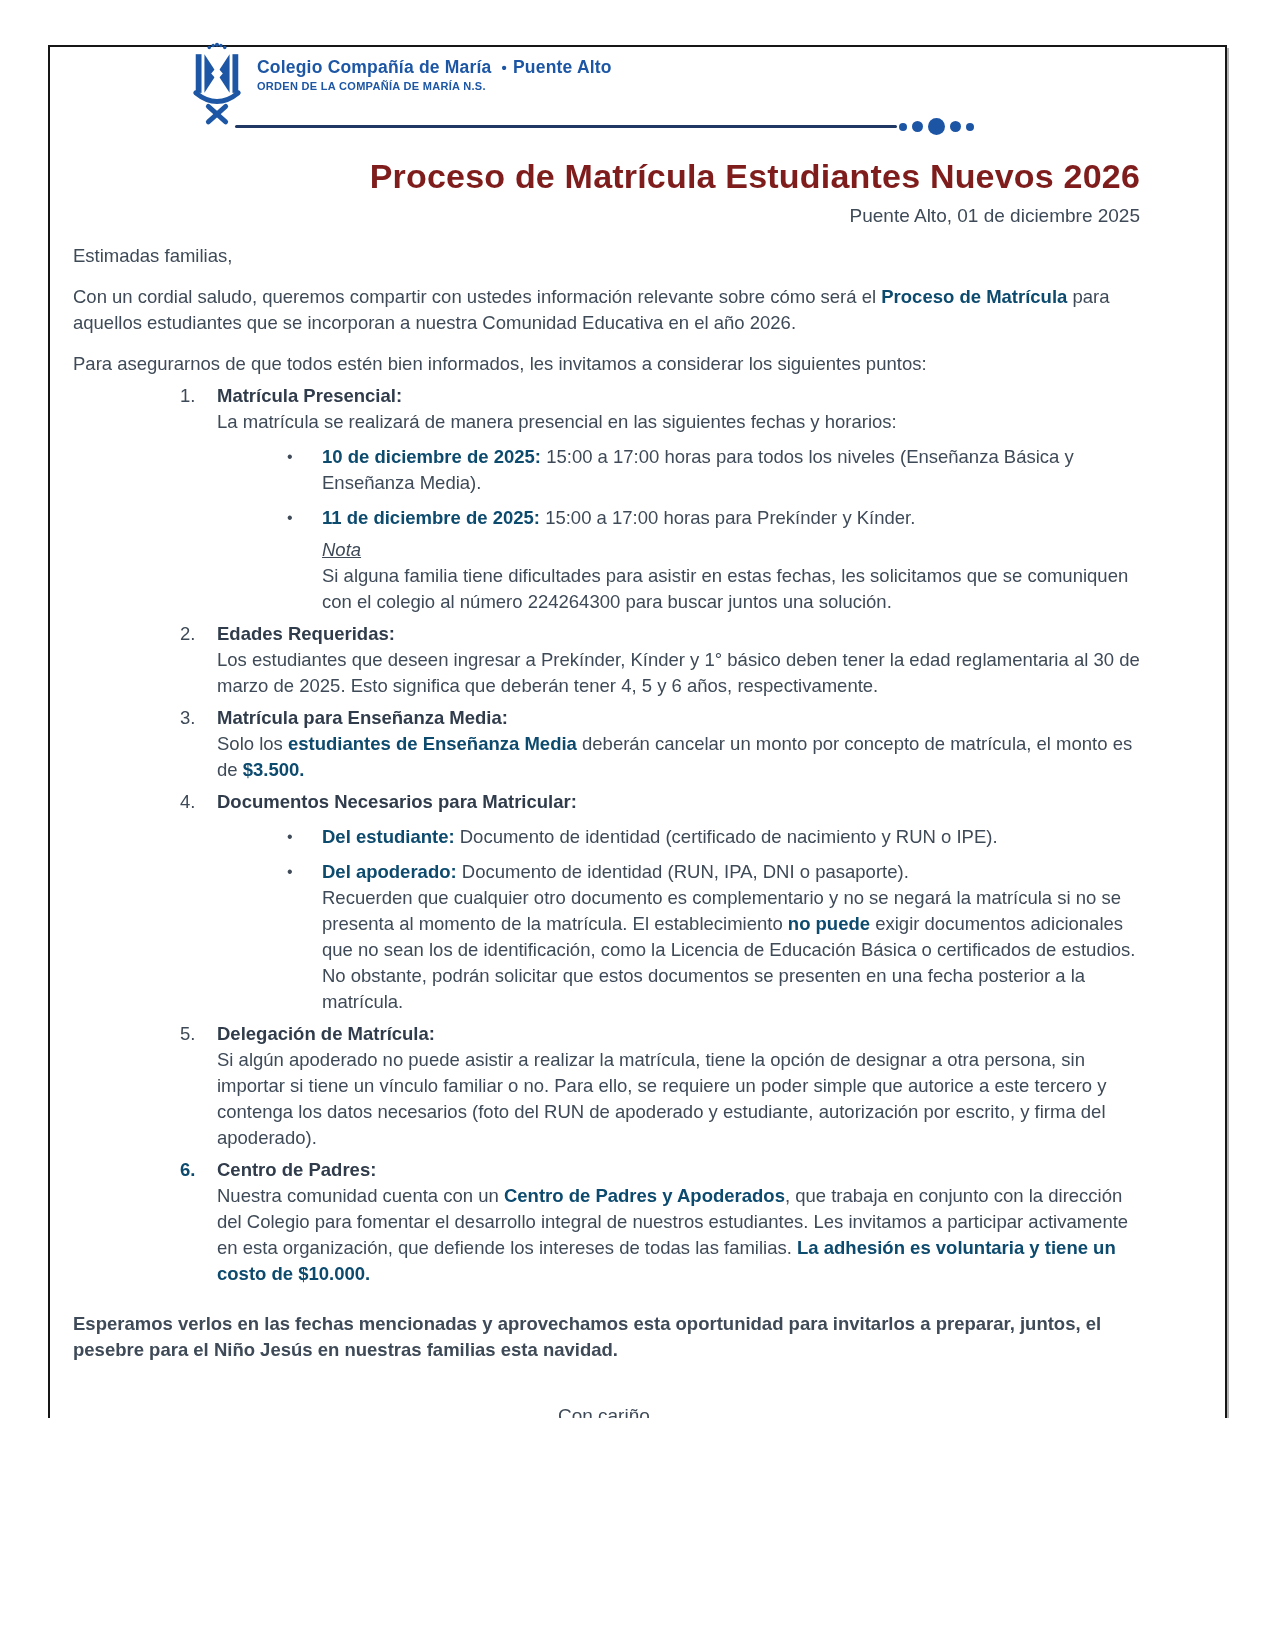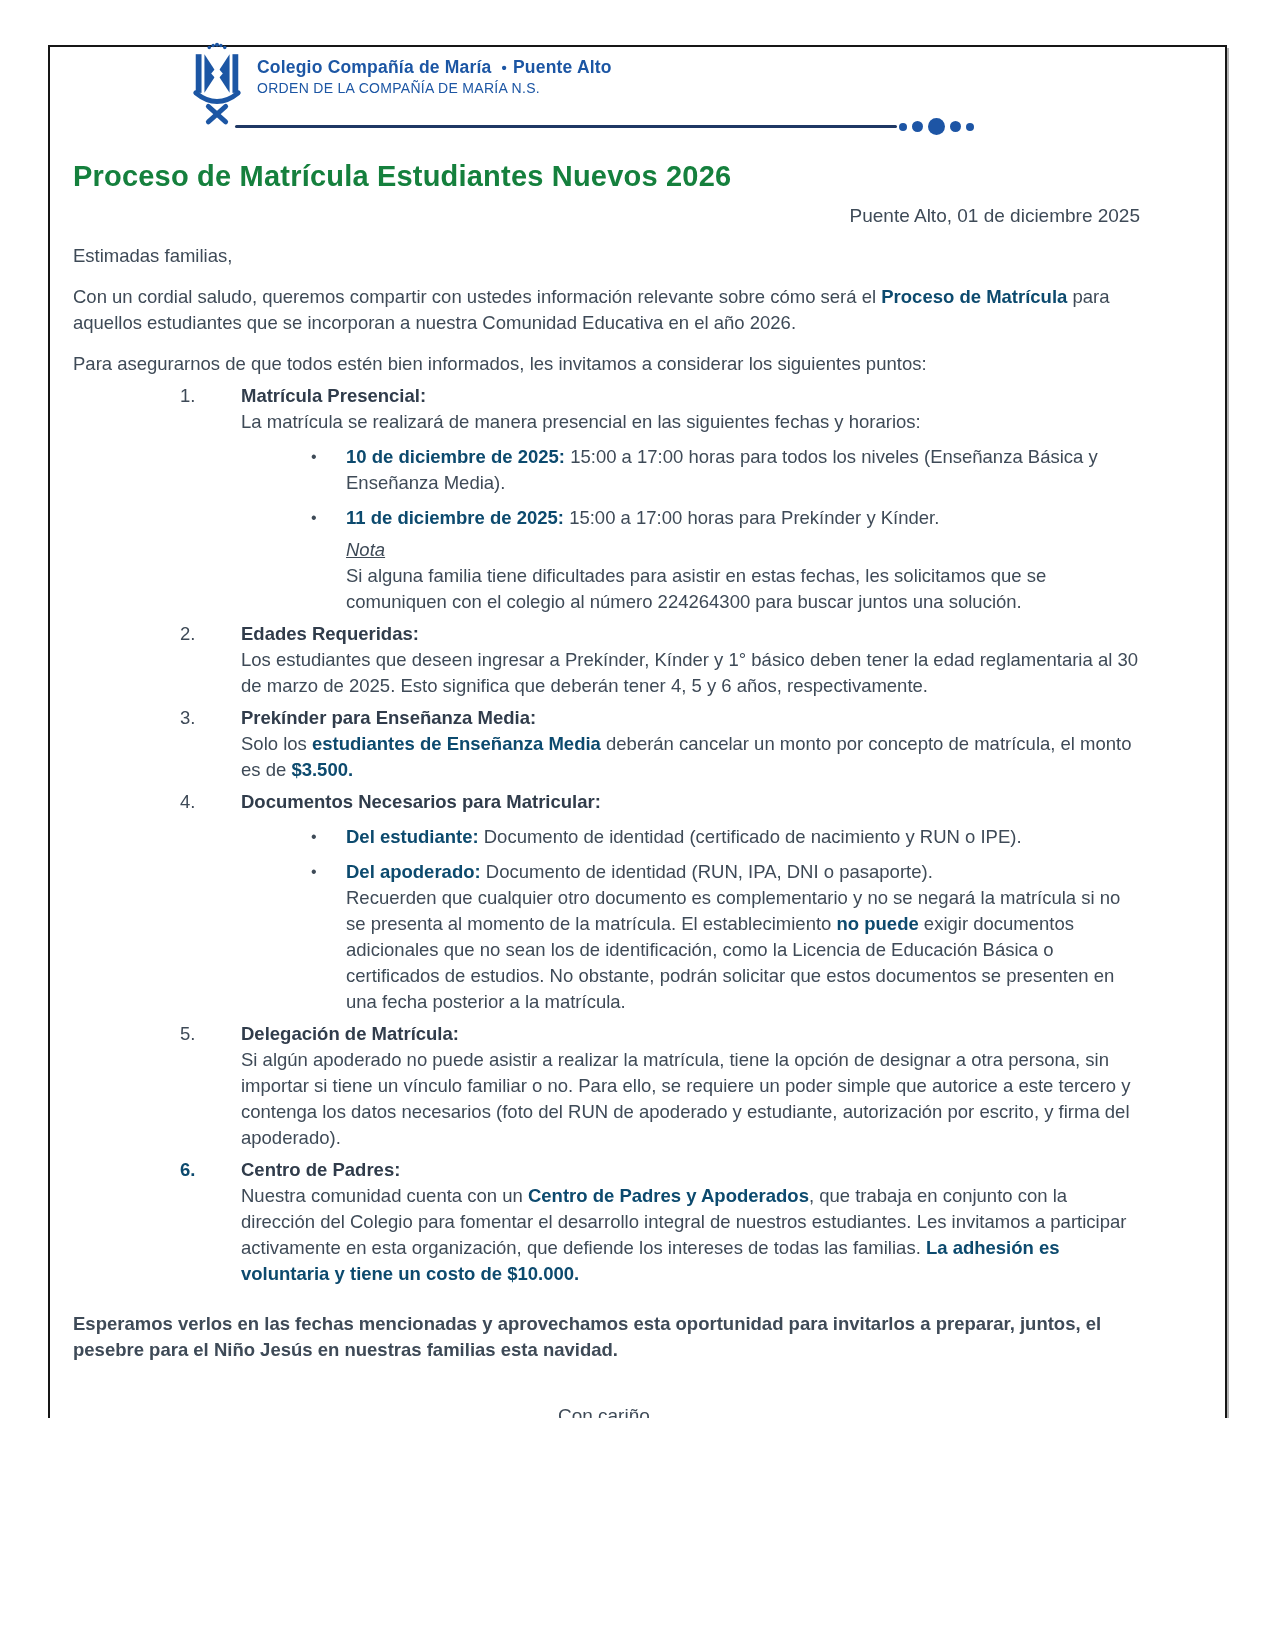--- a/index.html
+++ b/index.html
@@ -23,51 +23,51 @@
     box-sizing: content-box;
   }
 
   
   .header { position: relative; height: 104px; }
   .logo-icon { position: absolute; left: 138px; top: -8px; width: 58px; height: 100px; }
   .logo-icon svg { display: block; width: 100%; height: 100%; }
   .logo-text { position: absolute; left: 207px; top: 10px; white-space: nowrap; }
   .logo-line1 { font-size: 17.5px; font-weight: bold; color: #1c56a4; letter-spacing: 0.2px; }
   .logo-sep { margin: 0 6px 0 10px; font-size: 15px; }
-  .logo-sub { font-size: 14px; font-weight: normal; color: #1c56a4; margin-top: 2px; letter-spacing: 0.3px; }
+  .logo-sub { font-size: 11px; font-weight: bold; color: #1c56a4; margin-top: 2px; letter-spacing: 0.3px; }
   .divider { position: absolute; left: 185px; top: 71px; display: flex; align-items: center; }
   .divider-line { width: 662px; height: 3px; background: #1f3864; border-radius: 2px; }
   .dot { background: #1d55a5; border-radius: 50%; flex: none; }
   .d1 { width: 8px;  height: 8px;  margin-left: 2px; }
   .d2 { width: 11px; height: 11px; margin-left: 5px; }
   .d3 { width: 17px; height: 17px; margin-left: 5px; }
   .d4 { width: 11px; height: 11px; margin-left: 5px; }
   .d5 { width: 8px;  height: 8px;  margin-left: 5px; }
 
   
   .content { padding: 0 85px 0 23px; color: #3e4a57; font-size: 18.5px; line-height: 26px; }
   h1.title {
     margin: 6px 0 0 0;
-    text-align: left;
-    font-size: 29px;
+    text-align: right;
+    font-size: 34px;
     line-height: 38px;
     font-weight: 600;
-    color: #15803d;
+    color: #7f1d1d;
     letter-spacing: 0.2px;
   }
   .dateline { margin: 8px 0 0 0; text-align: right; font-size: 19px; }
   .salutation { margin: 14px 0 0 0; }
   .para { margin: 15px 0 0 0; }
   .b, strong { font-weight: bold; color: #0c4a6e; }
 
   .items { margin-top: 6px; }
   .item { display: flex; margin-top: 6px; }
   .num { flex: none; width: 37px; margin-left: 107px; }
   .num.b { font-weight: bold; }
-  .item-content { flex: 1; min-width: 0; margin-left: 24px; }
+  .item-content { flex: 1; min-width: 0; }
   .item-heading { font-weight: bold; color: #303c4b; }
   .bullet-row { display: flex; margin: 9px 0 0 70px; }
   .bdot { flex: none; width: 35px; font-size: 16px; }
   .btext { flex: 1; min-width: 0; }
   .note { margin: 6px 0 0 105px; }
   .note-label { text-decoration: underline; font-style: italic; }
 
   .closing { margin-top: 24px; font-weight: bold; }
   .signoff { margin: 40px 0 0 0; text-align: center; font-size: 19px; }
   .signature { margin: 2px 0 0 0; text-align: center; font-size: 25px; color: #36435a; }
@@ -149,21 +149,21 @@
           <span class="num">2.</span>
           <div class="item-content">
             <div class="item-heading">Edades Requeridas:</div>
             <div class="item-body"><span>Los estudiantes que deseen ingresar a Prekínder, Kínder y 1° básico deben tener la edad reglamentaria al 30 de marzo de 2025. Esto significa que deberán tener 4, 5 y 6 años, respectivamente.</span></div>
           </div>
         </div>
 
         <div class="item">
           <span class="num">3.</span>
           <div class="item-content">
-            <div class="item-heading">Prekínder para Enseñanza Media:</div>
+            <div class="item-heading">Matrícula para Enseñanza Media:</div>
             <div class="item-body"><span>Solo los </span><span class="b">estudiantes de Enseñanza Media</span><span> deberán cancelar un monto por concepto de matrícula, el monto es de </span><span class="b">$3.500.</span></div>
           </div>
         </div>
 
         <div class="item">
           <span class="num">4.</span>
           <div class="item-content">
             <div class="item-heading">Documentos Necesarios para Matricular:</div>
             <div class="bullet-row">
               <span class="bdot">•</span>

